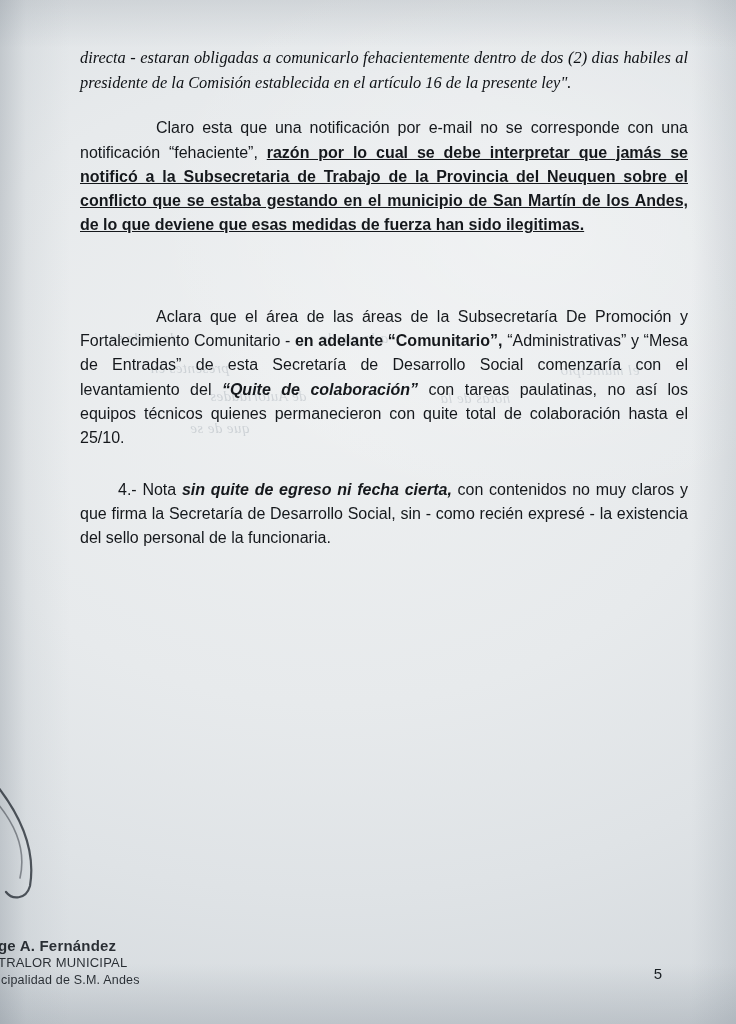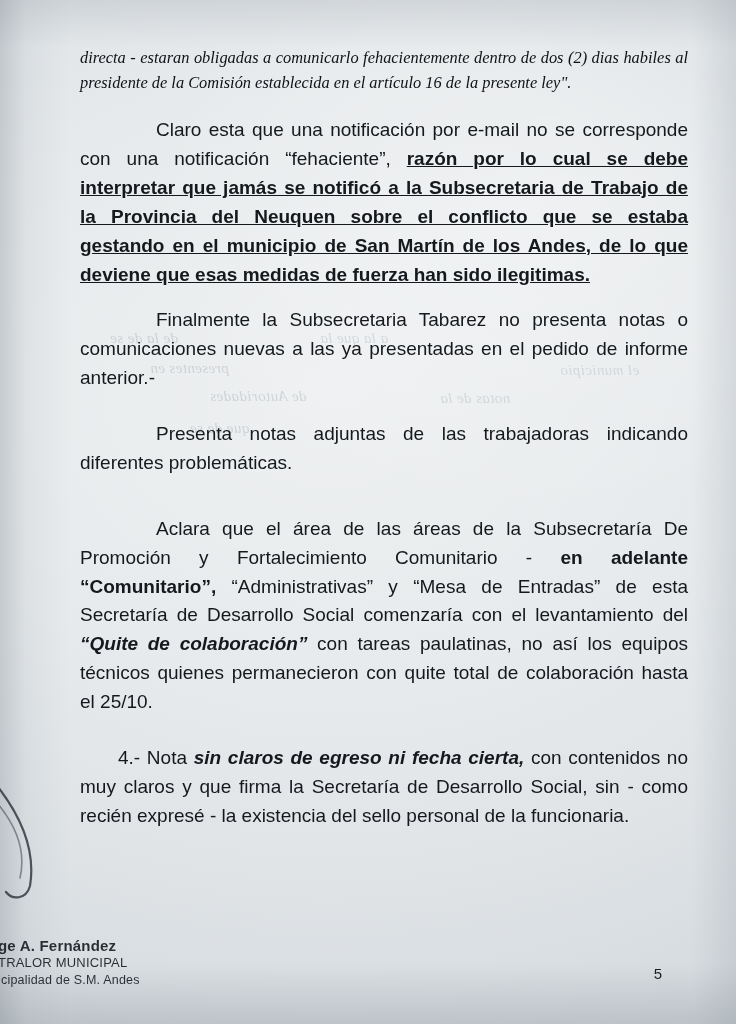--- a/index.html
+++ b/index.html
@@ -60,21 +60,21 @@
     position: absolute;
     left: 80px;
     top: 46px;
     width: 608px;
     z-index: 4;
   }
 
   p {
     margin: 0 0 7px 0;
     font-family: "Liberation Sans", sans-serif;
-    font-size: 19px;
+    font-size: 16px;
     line-height: 1.52;
     color: #15181c;
     text-align: justify;
     text-justify: inter-word;
   }
   p.indent { text-indent: 76px; }
   p.indent-sm { text-indent: 38px; }
   .serif-italic {
     font-family: "Liberation Serif", serif;
     font-style: italic;
@@ -143,45 +143,43 @@
   <div id="content">
 
     <p class="serif-italic"><span>directa - estaran obligadas a comunicarlo fehacientemente dentro de dos (2) dias habiles al presidente de la Comisión establecida en el artículo 16 de la presente ley".</span></p>
 
     <div style="height:14px"></div>
 
     <p class="indent para-block"><span>Claro esta que una notificación por e-mail no se corresponde con una notificación “fehaciente”, </span><span class="u-bold">razón por lo cual se debe interpretar que jamás se notificó a la Subsecretaria de Trabajo de la Provincia del Neuquen sobre el conflicto que se estaba gestando en el municipio de San Martín de los Andes, de lo que deviene que esas medidas de fuerza han sido ilegitimas.</span></p>
 
     <div style="height:10px"></div>
 
-    <p class="indent">Finalmente la Subsecretaria Tabarez no presenta notas o comunicaciones nuevas a las ya presentadas en el pedido de informe anterior.-</p>
 
     <div style="height:10px"></div>
 
 
     <div style="height:10px"></div>
 
-    <p class="indent">Presenta notas adjuntas de las trabajadoras indicando diferentes problemáticas.</p>
 
     <div style="height:10px"></div>
 
 
     <div style="height:10px"></div>
 
 
     <div style="height:10px"></div>
 
     <p class="indent"><span>Aclara que el área de las áreas de la Subsecretaría De Promoción y Fortalecimiento Comunitario - </span><span class="bold">en adelante “Comunitario”,</span><span> “Administrativas” y “Mesa de Entradas” de esta Secretaría de Desarrollo Social comenzaría con el levantamiento del </span><span class="bold-ital">“Quite de colaboración”</span><span> con tareas paulatinas, no así los equipos técnicos quienes permanecieron con quite total de colaboración hasta el 25/10.</span></p>
 
     <div style="height:10px"></div>
 
 
     <div style="height:10px"></div>
 
-    <p class="indent-sm"><span>4.- Nota </span><span class="bold-ital">sin claros de egreso ni fecha cierta,</span><span> con contenidos no muy claros y que firma la Secretaría de Desarrollo Social, sin - como recién expresé - la existencia del sello personal de la funcionaria.</span></p>
+    <p class="indent-sm"><span>4.- Nota </span><span class="bold-ital">sin quite de egreso ni fecha cierta,</span><span> con contenidos no muy claros y que firma la Secretaría de Desarrollo Social, sin - como recién expresé - la existencia del sello personal de la funcionaria.</span></p>
 
   </div>
 
   <svg id="sign-swoosh" viewBox="0 0 120 130">
     <path d="M4 8 C 30 40, 46 76, 40 112 C 36 126, 22 126, 16 118" fill="none" stroke="rgba(30,36,44,0.75)" stroke-width="2.2" stroke-linecap="round"></path>
     <path d="M8 30 C 26 52, 36 78, 30 104" fill="none" stroke="rgba(30,36,44,0.45)" stroke-width="1.6" stroke-linecap="round"></path>
   </svg>
 
   <div id="stamp">
     <div class="l1">ge A. Fernández</div>

